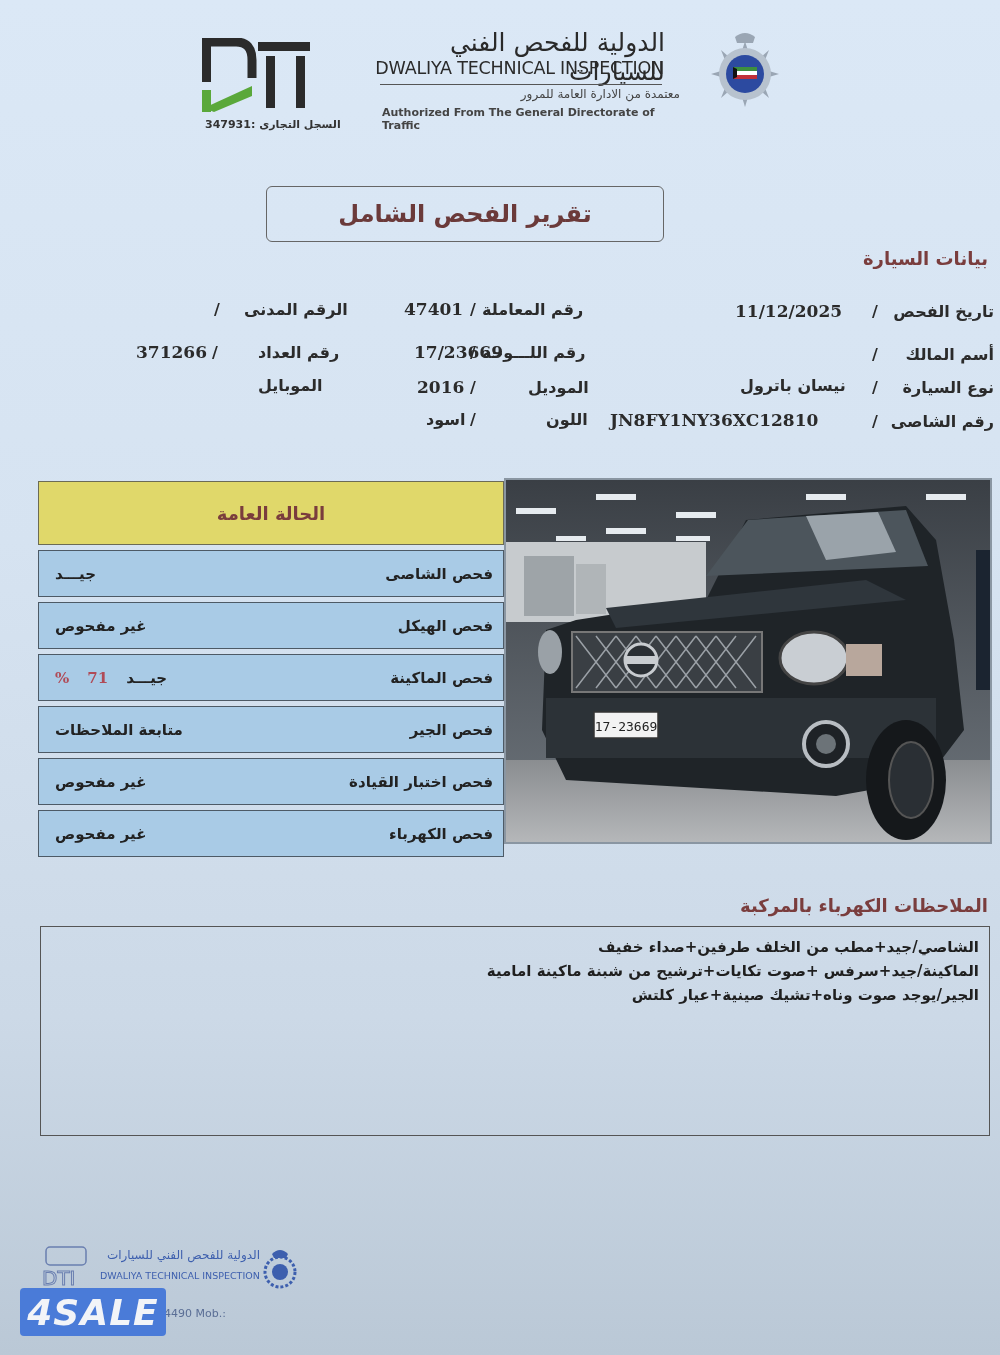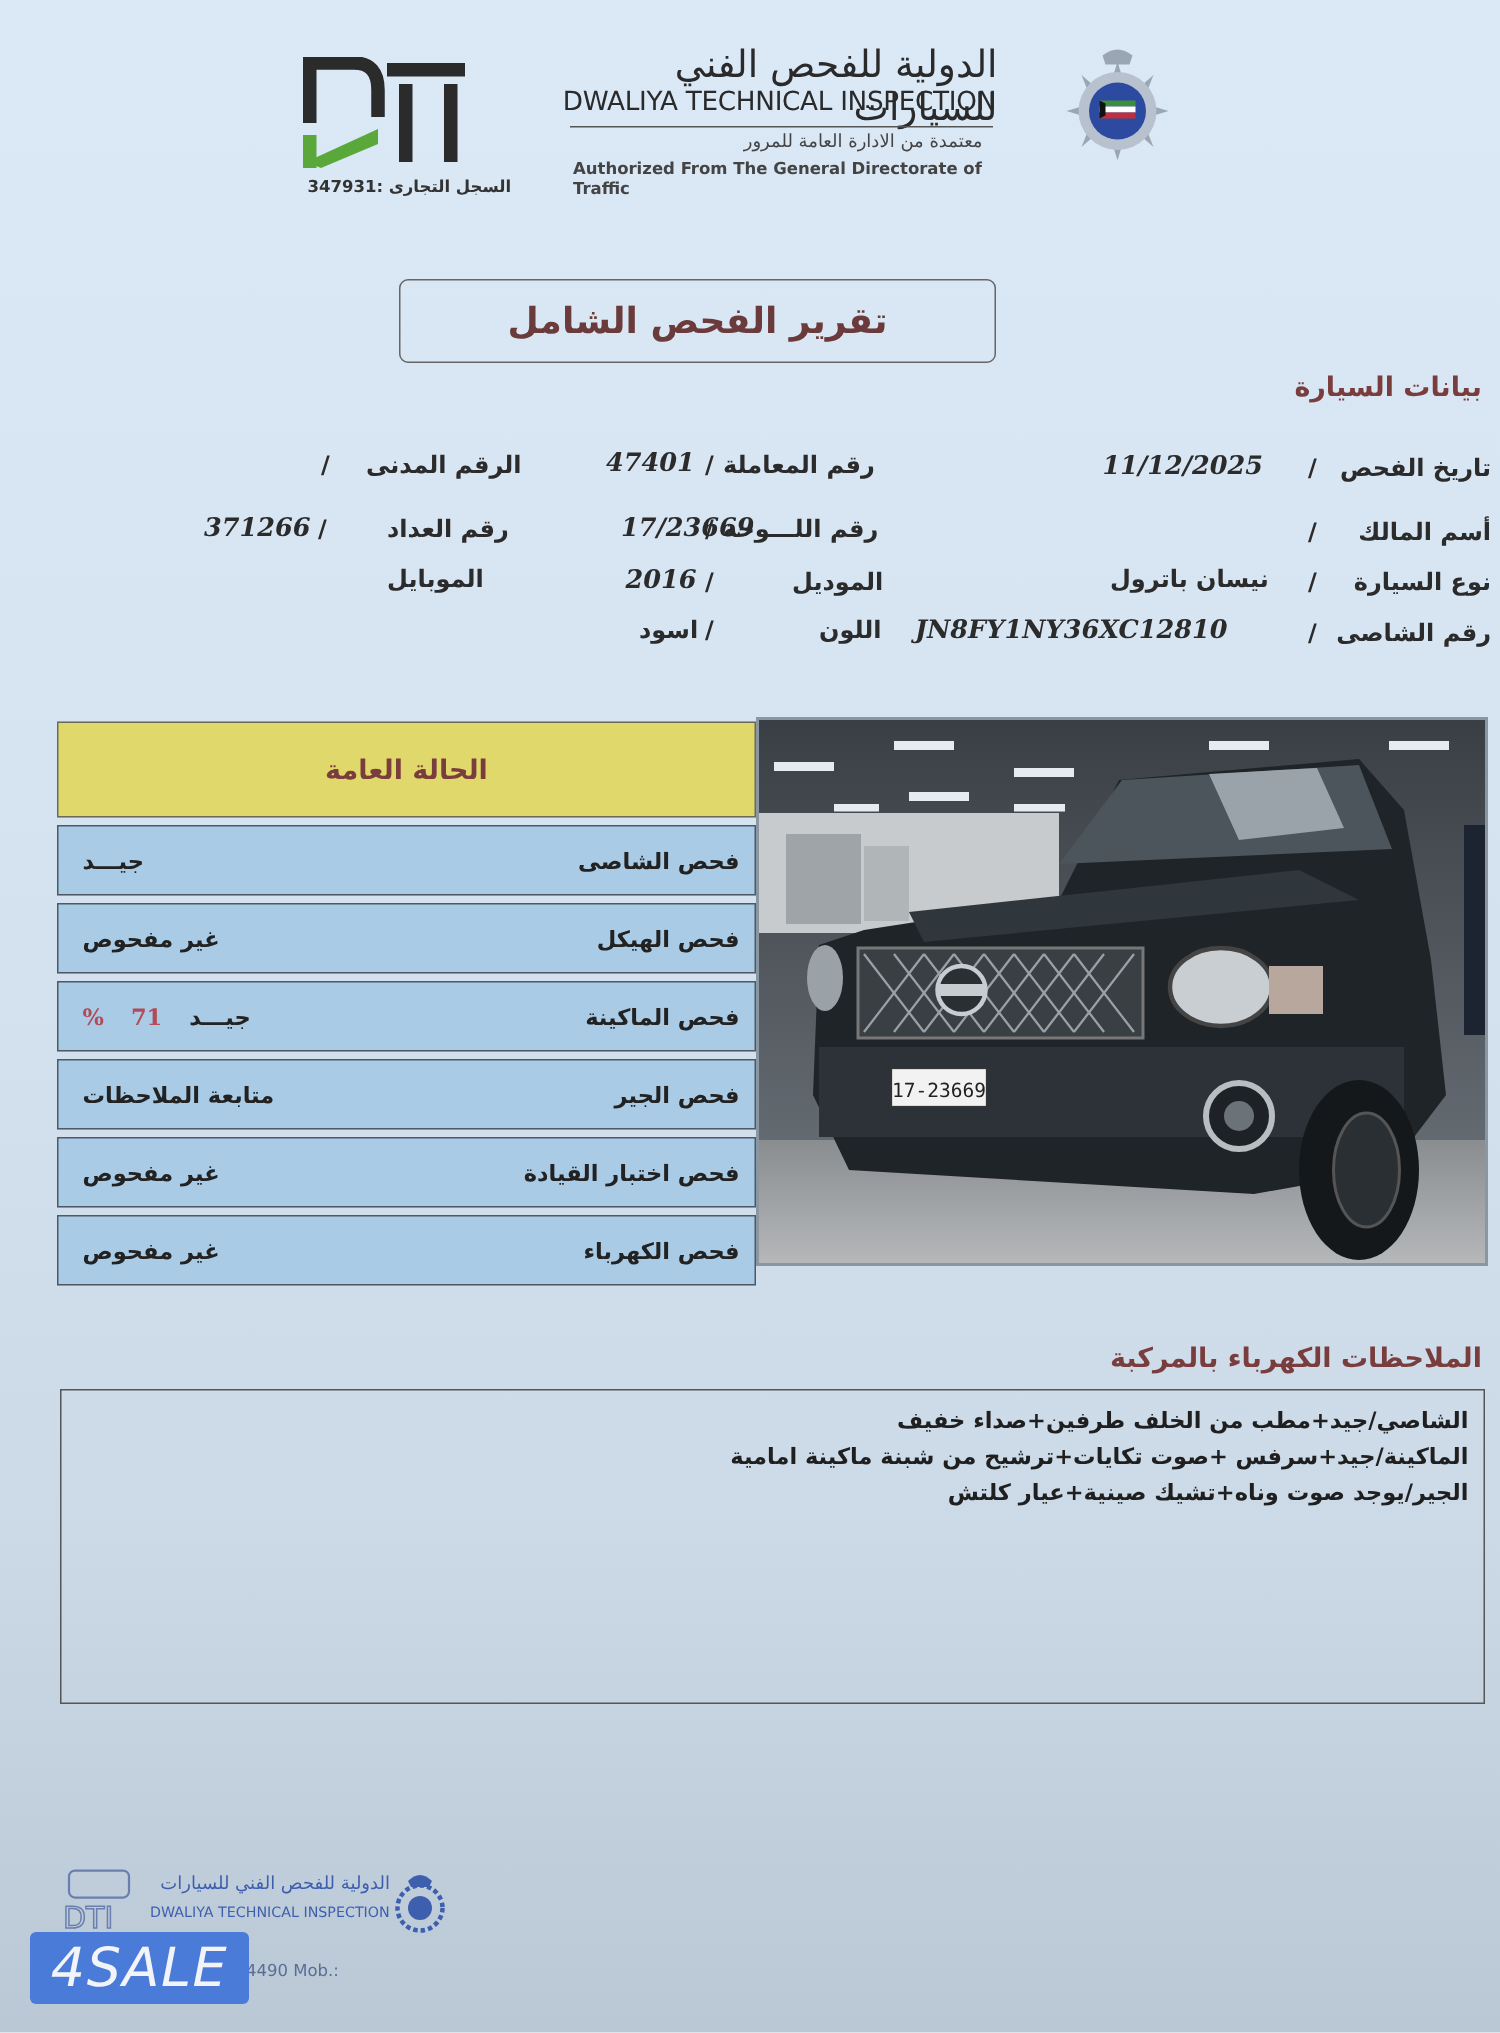--- a/index.html
+++ b/index.html
@@ -11,33 +11,33 @@
     color: #222;
   }
   .abs { position: absolute; }
 
   
   .dti-logo { left: 200px; top: 38px; width: 115px; height: 75px; }
   .reg-no { left: 205px; top: 118px; font-size: 11px; font-weight: bold; color: #333; direction: rtl; white-space: nowrap; }
   .co-ar { left: 360px; top: 28px; width: 305px; text-align: right; font-size: 25px; color: #2a2a2a; direction: rtl; font-family: "DejaVu Sans", sans-serif; }
   .co-en { left: 362px; top: 58px; width: 302px; text-align: right; font-size: 17.5px; color: #2a2a2a; letter-spacing: -0.2px; }
   .co-line { left: 380px; top: 84px; width: 282px; height: 1px; background: #555; }
-  .auth-ar { left: 375px; top: 87px; width: 280px; text-align: right; font-size: 12px; color: #444; direction: rtl; letter-spacing: 2px; }
+  .auth-ar { left: 400px; top: 87px; width: 280px; text-align: right; font-size: 12px; color: #444; direction: rtl; letter-spacing: 2px; }
   .auth-en { left: 382px; top: 106px; width: 278px; font-size: 11px; font-weight: bold; color: #444; }
   .police-badge { left: 707px; top: 27px; width: 76px; height: 84px; }
 
   
   .title-box { left: 266px; top: 186px; width: 398px; height: 56px; border: 1.5px solid #666; border-radius: 6px; display: flex; align-items: center; justify-content: center; }
   .title-text { font-size: 24px; font-weight: bold; color: #6b3a3a; direction: rtl; }
 
   
   .section-head { font-size: 18px; font-weight: bold; color: #7a3d3d; direction: rtl; }
   .vd-head { right: 12px; top: 248px; }
   .fld { font-size: 16px; font-weight: bold; color: #2b2b2b; direction: rtl; white-space: nowrap; }
-  .val { font-family: "DejaVu Serif", serif; font-size: 17px; font-weight: bold; color: #2b2b2b; white-space: nowrap; font-style: italic; }
+  .val { font-family: "DejaVu Serif", serif; font-size: 17px; font-weight: bold; color: #2b2b2b; white-space: nowrap; }
 
   
   .status-table { left: 38px; top: 481px; width: 466px; }
   .status-header { height: 64px; background: #e0d86a; border: 1.5px solid #6b6b55; display: flex; align-items: center; justify-content: center; }
   .status-header span { font-size: 18px; font-weight: bold; color: #7a3d3d; direction: rtl; }
   .status-row { height: 47px; margin-top: 5px; background: #a9cbe6; border: 1.5px solid #4d5a66; display: flex; align-items: center; justify-content: space-between; padding: 0 10px 0 16px; direction: rtl; }
   .status-row .lbl { font-size: 15px; font-weight: bold; color: #222; }
   .status-row .res { font-size: 15px; font-weight: bold; color: #222; display: flex; align-items: center; gap: 18px; }
   .pct { font-family: "DejaVu Serif", serif; color: #b04b57; font-size: 15px; }
 
@@ -48,21 +48,21 @@
   .notes-head { right: 12px; top: 895px; }
   .notes-box { left: 40px; top: 926px; width: 950px; height: 210px; border: 1.5px solid #555; padding: 8px 10px; direction: rtl; }
   .note-line { font-size: 15px; font-weight: bold; color: #1f1f1f; line-height: 24px; text-align: right; }
 
   
   .stamp { left: 38px; top: 1245px; color: #3d5fae; }
   .stamp-ar { left: 100px; top: 1248px; font-size: 12px; color: #3d5fae; direction: rtl; width: 160px; text-align: right; }
   .stamp-en { left: 100px; top: 1270px; font-size: 9.5px; color: #3d5fae; }
   .stamp-mob { left: 150px; top: 1307px; font-size: 11px; color: #5a6e95; }
   .watermark { left: 20px; top: 1288px; width: 146px; height: 48px; background: #4a7bd8; border-radius: 4px; display: flex; align-items: center; justify-content: center; }
-  .watermark span { font-family: "DejaVu Sans", sans-serif; font-weight: normal; font-style: italic; font-size: 36px; color: #f2f4f8; letter-spacing: 1px; }
+  .watermark span { font-family: "DejaVu Sans", sans-serif; font-weight: bold; font-style: italic; font-size: 36px; color: #f2f4f8; letter-spacing: 1px; }
 </style>
 </head>
 <body>
 
 <div class="abs dti-logo">
   <svg width="115" height="75" viewBox="0 0 115 75">
 
     <path d="M2 4 H36 Q52 4 52 22 V40" fill="none" stroke="#2b2b2b" stroke-width="9"></path>
     <rect x="2" y="4" width="9" height="40" fill="#2b2b2b"></rect>
 

